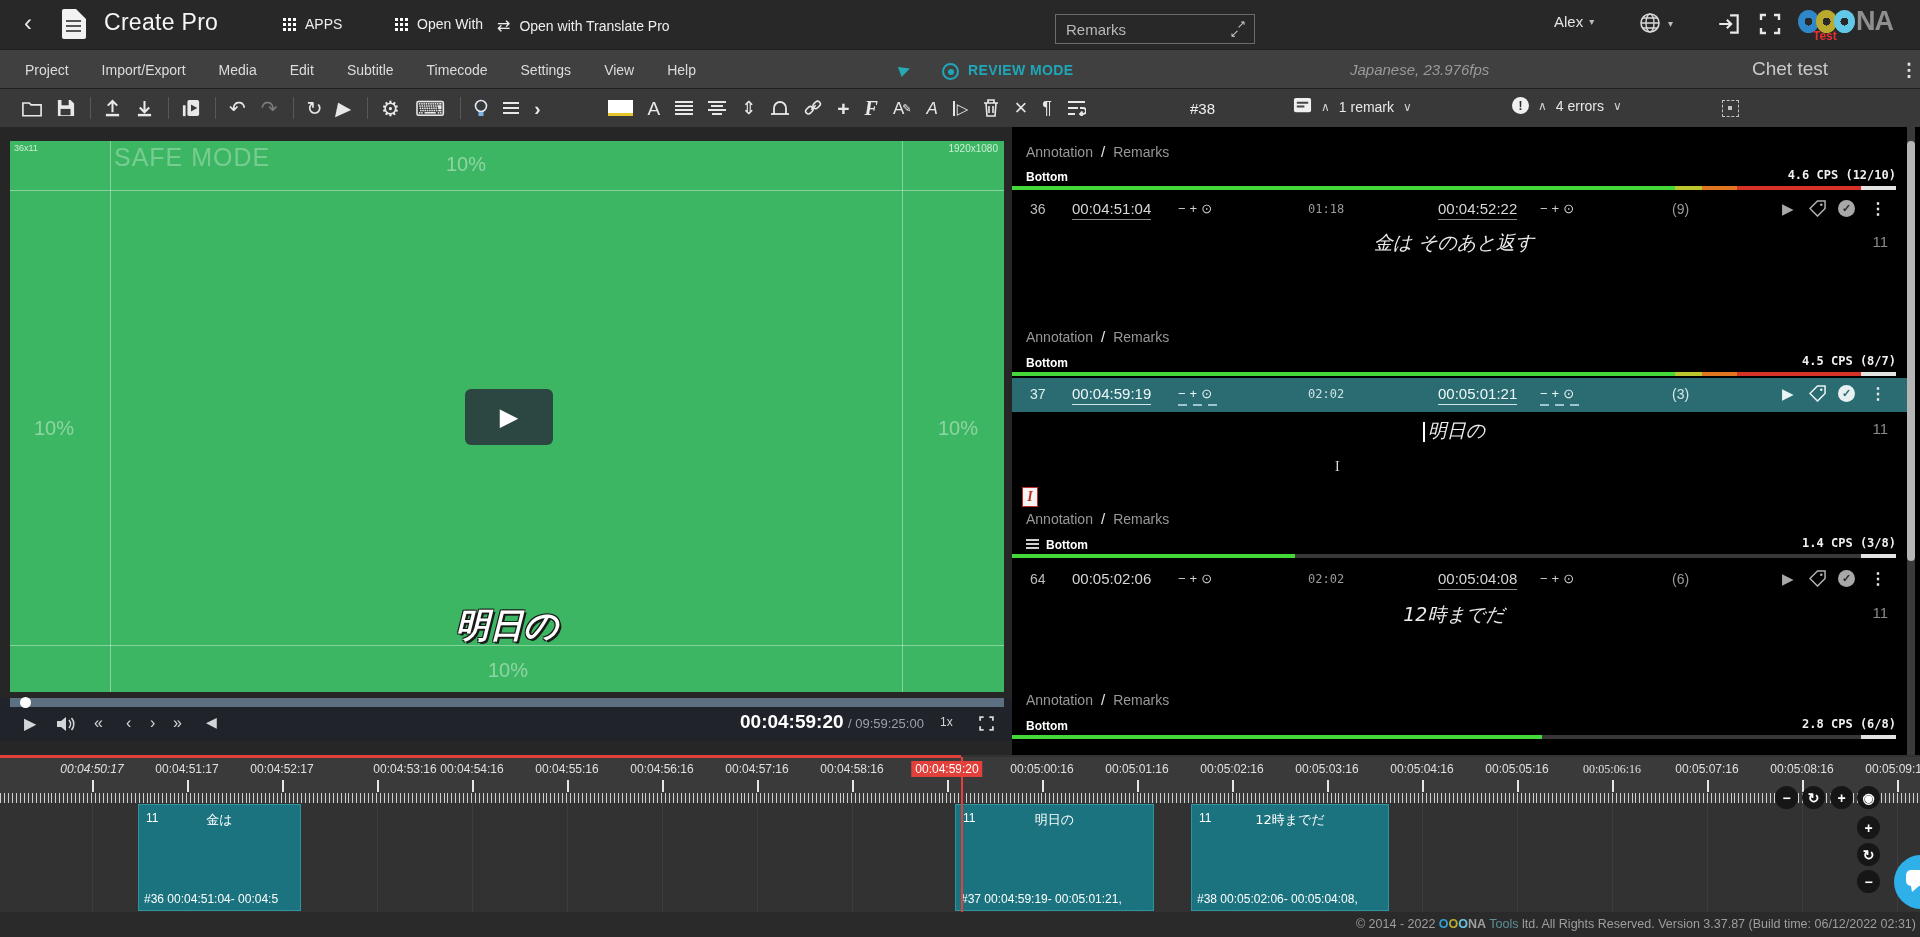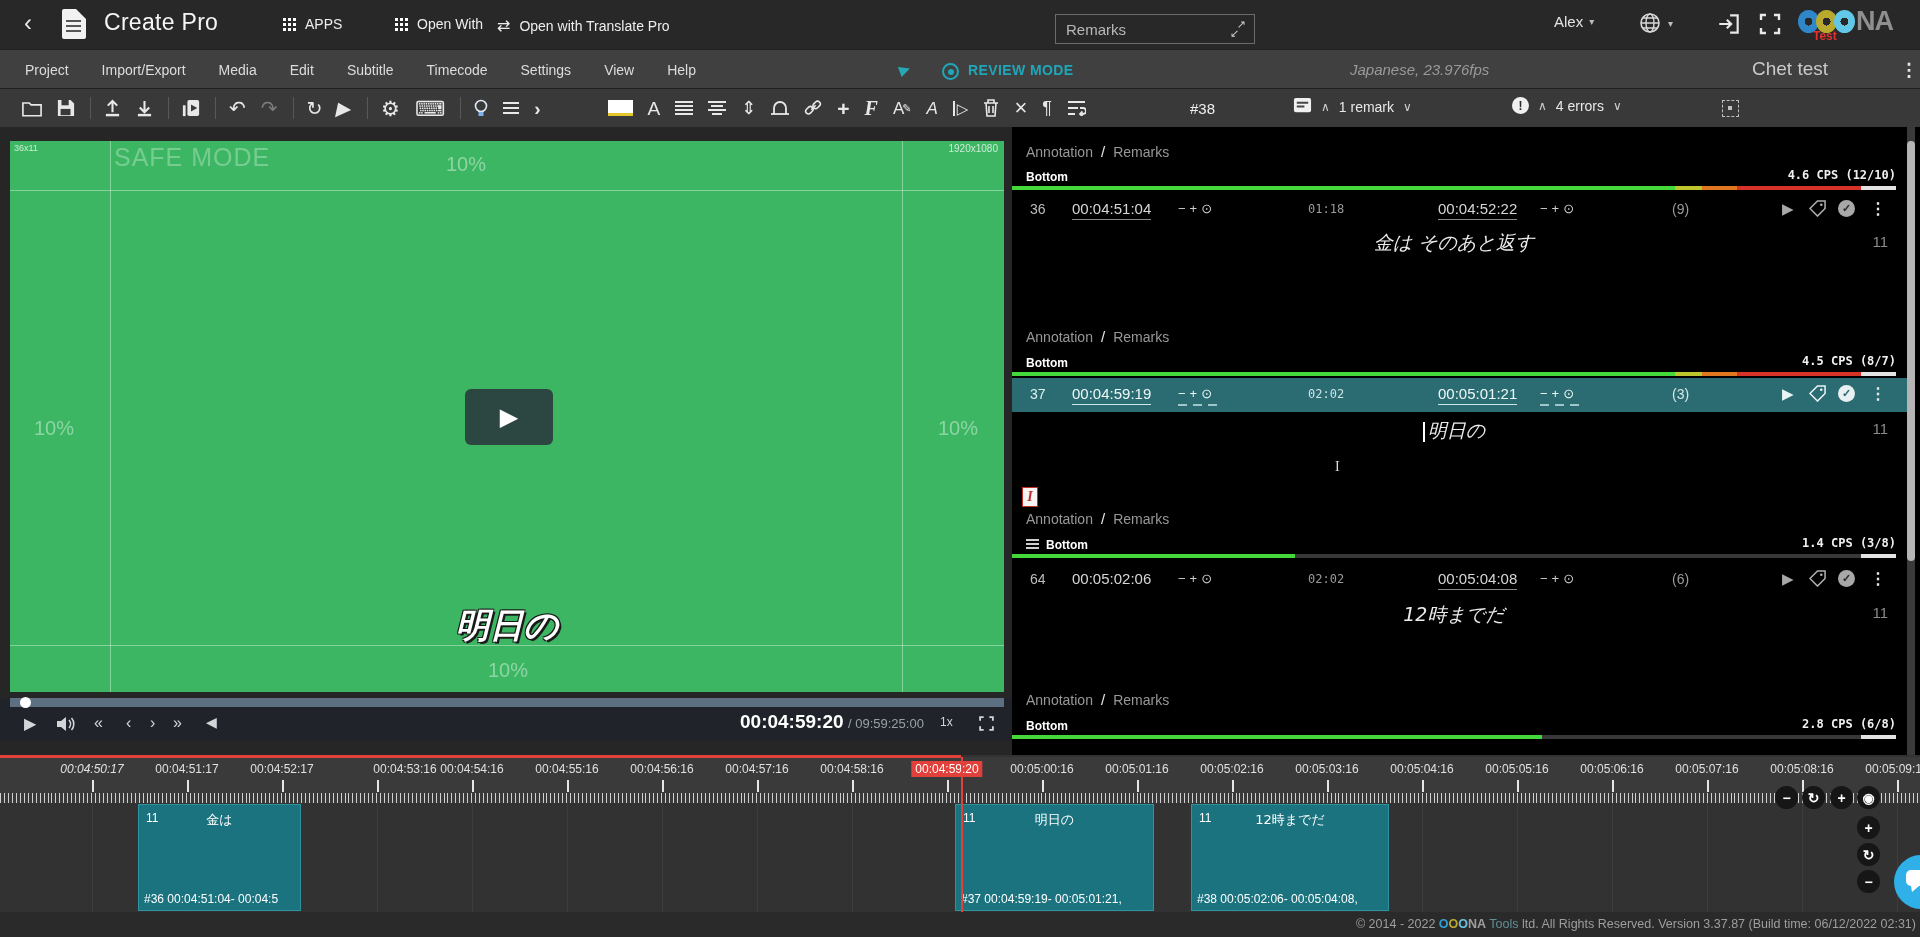--- a/index.html
+++ b/index.html
@@ -493,21 +493,21 @@
         <span class="tl-label" style="left: 567px;">00:04:55:16</span>
         <span class="tl-label" style="left: 662px;">00:04:56:16</span>
         <span class="tl-label" style="left: 757px;">00:04:57:16</span>
         <span class="tl-label" style="left: 852px;">00:04:58:16</span>
         <span class="tl-label" style="left: 1042px;">00:05:00:16</span>
         <span class="tl-label" style="left: 1137px;">00:05:01:16</span>
         <span class="tl-label" style="left: 1232px; text-align: center;">00:05:02:16</span>
         <span class="tl-label" style="left: 1327px;">00:05:03:16</span>
         <span class="tl-label" style="left: 1422px;">00:05:04:16</span>
         <span class="tl-label" style="left: 1517px;">00:05:05:16</span>
-        <span class="tl-label" style="left: 1612px;">00:05:06:16</span>
+        <span class="tl-label" style="left: 1612px; font-family: Liberation Serif, serif;">00:05:06:16</span>
         <span class="tl-label" style="left: 1707px;">00:05:07:16</span>
         <span class="tl-label" style="left: 1802px;">00:05:08:16</span>
         <span class="tl-label" style="left: 1897px;">00:05:09:16</span>
       </div>
     <span class="phlabel" id="phlabel" style="left: 947px;">00:04:59:20</span>
     <div id="ruler-ticks">
         <div class="tl-tick" style="left: 92px;"></div>
         <div class="tl-tick" style="left: 187px;"></div>
         <div class="tl-tick" style="left: 282px;"></div>
         <div class="tl-tick" style="left: 377px;"></div>

